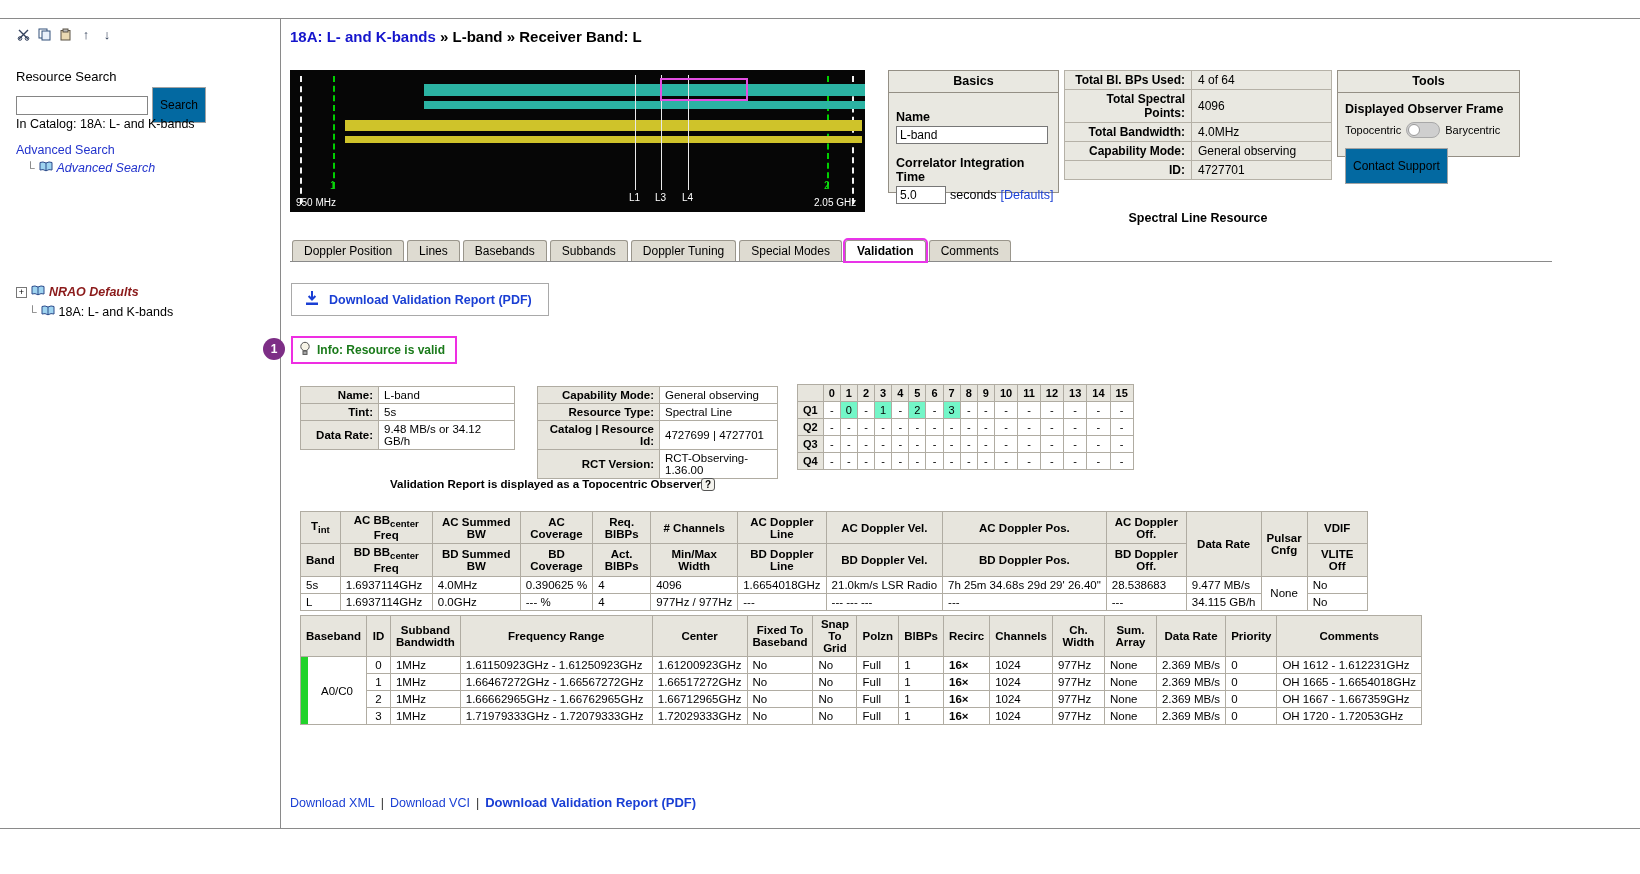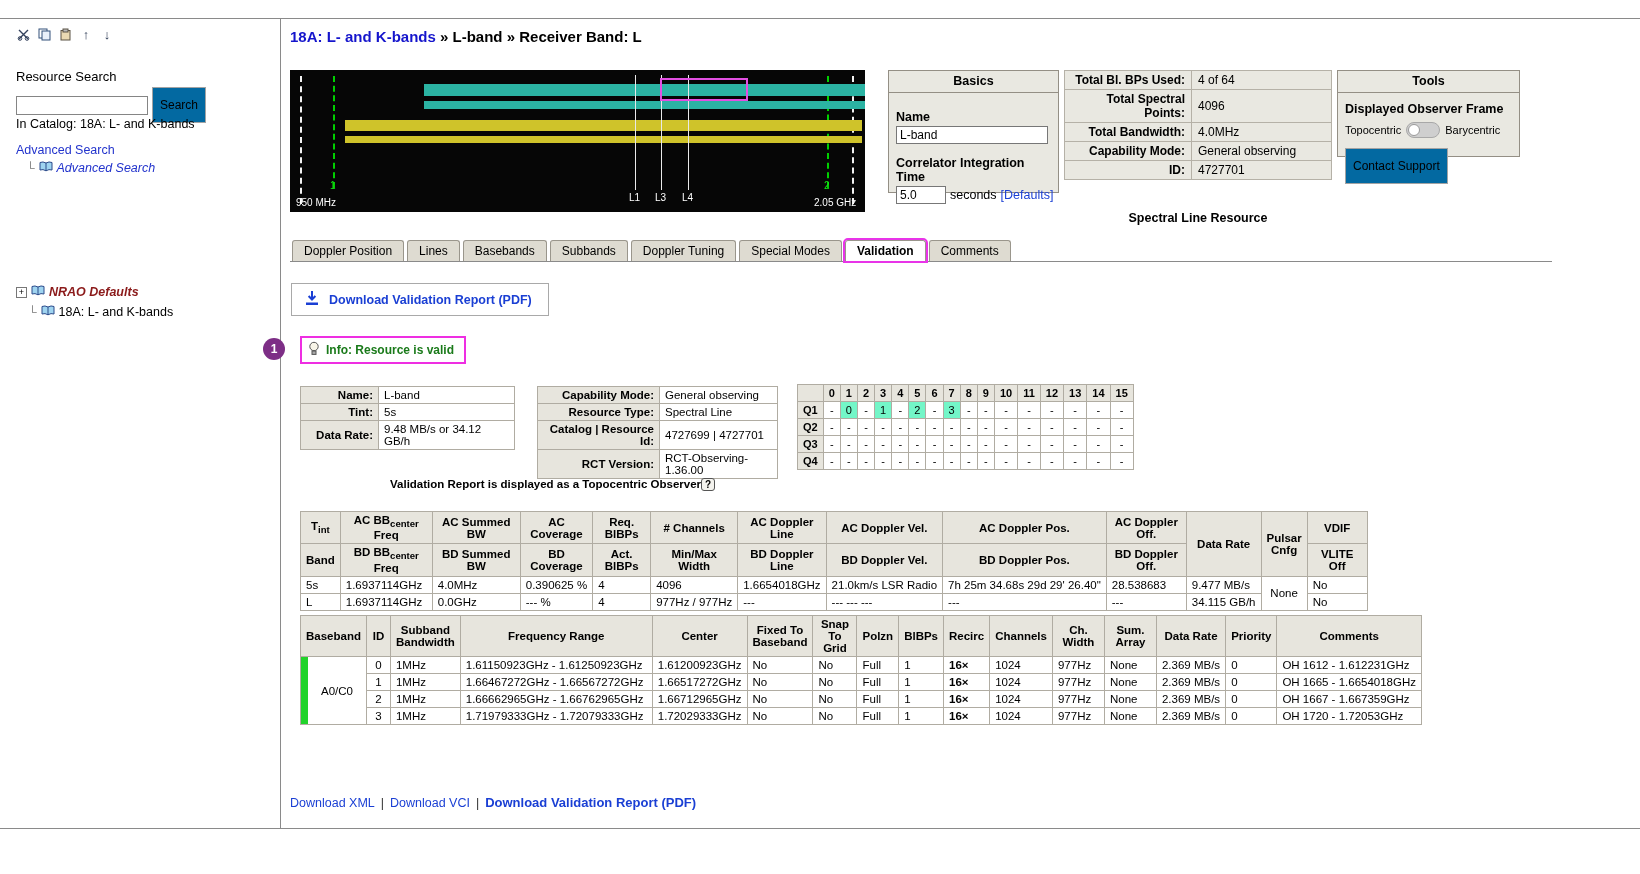--- a/index.html
+++ b/index.html
@@ -77,21 +77,21 @@
 
   
   .tabbar { position:absolute; left:290px; top:239px; width:1262px; border-bottom:1px solid #8a8a8a; height:23px; display:flex; align-items:flex-end; gap:3px; padding-left:2px; }
   .tab { background:#dedbd1; border:1px solid #9a968c; border-bottom:none; border-radius:3px 3px 0 0; font-size:12px; padding:3px 11px; cursor:pointer; white-space:nowrap; }
   .tab.active { background:#fff; font-weight:bold; outline:2px solid #e834e8; position:relative; z-index:2; }
 
   
   .dl-btn { position:absolute; left:291px; top:283px; height:33px; display:inline-flex; align-items:center; gap:9px; border:1px solid #a9a9a9; background:#fff; padding:0 16px 0 12px; cursor:pointer; }
   .dl-btn span { color:#1a3fd4; font-weight:bold; font-size:12.5px; }
   .ann-circle { position:absolute; left:263px; top:338px; width:22px; height:22px; border-radius:50%; background:#7d2e86; color:#fff; font-weight:bold; font-size:12px; display:flex; align-items:center; justify-content:center; z-index:5; }
-  .info-box { position:absolute; left:300px; top:336px; display:inline-flex; align-items:center; gap:6px; border:2px solid #ee2ee2; padding:3px 10px 3px 6px; background:#fff; }
+  .info-box { position:absolute; left:291px; top:336px; display:inline-flex; align-items:center; gap:6px; border:2px solid #ee2ee2; padding:3px 10px 3px 6px; background:#fff; }
   .info-text { color:#1a7a1a; font-weight:bold; font-size:12px; }
 
   table.data { border-collapse:collapse; font-size:11.5px; }
   table.data th, table.data td { border:1px solid #b0aca2; padding:2px 5px; }
   table.data th { background:#e7e5dd; font-weight:bold; }
   table.data td { background:#fff; }
 
   .left-table { position:absolute; left:300px; top:386px; }
   .right-table { position:absolute; left:537px; top:386px; }
   .kv td.lbl { background:#e7e5dd; font-weight:bold; text-align:right; }

